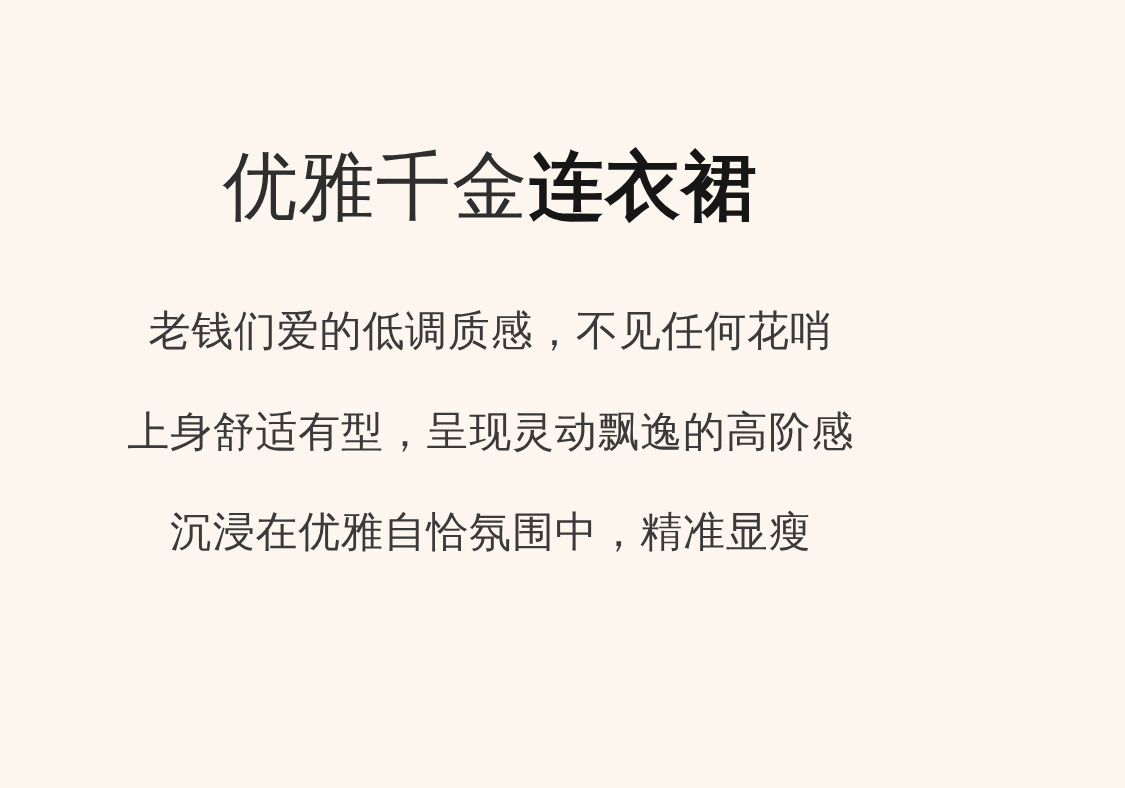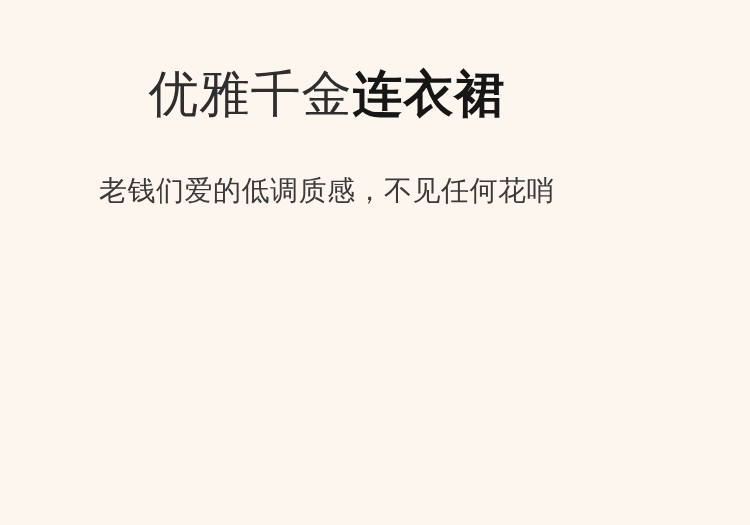--- a/index.html
+++ b/index.html
@@ -10,21 +10,21 @@
     width: 750px;
     height: 525px;
     overflow: hidden;
     background: #fdf6ef;
     font-family: "Liberation Sans", "DejaVu Sans", sans-serif;
   }
   .section {
     width: 654px;
     height: 525px;
     box-sizing: border-box;
-    padding-top: 65px;
+    padding-top: 95px;
     text-align: center;
   }
   .title {
     font-size: 50px;
     line-height: 58px;
     letter-spacing: 1px;
     color: #2e2e2e;
     font-weight: 400;
     white-space: nowrap;
   }
@@ -47,14 +47,16 @@
 </head>
 <body>
 
 <div class="section">
   <div class="title">
     <span>优雅千金</span><span class="bold">连衣裙</span>
   </div>
 
   <div class="desc">
     <div class="line">老钱们爱的低调质感，不见任何花哨</div>
+    <div class="line">上身舒适有型，呈现灵动飘逸的高阶感</div>
+    <div class="line">沉浸在优雅自恰氛围中，精准显瘦</div>
   </div>
 </div>
 
 </body></html>

